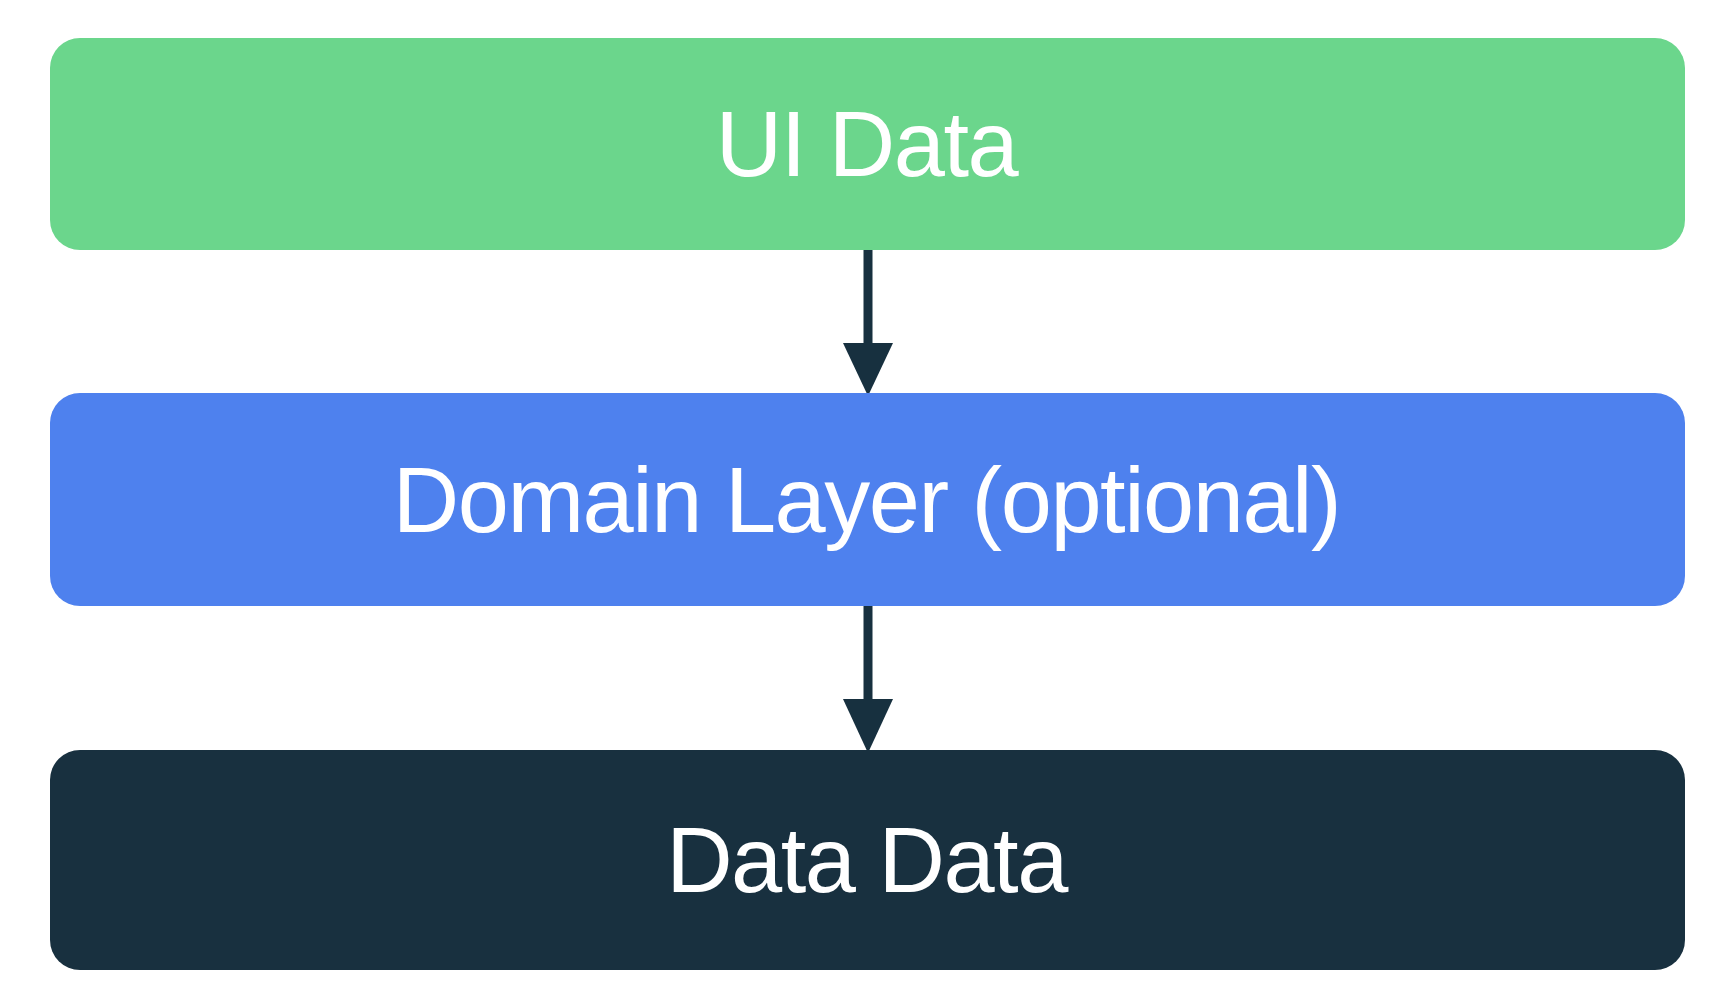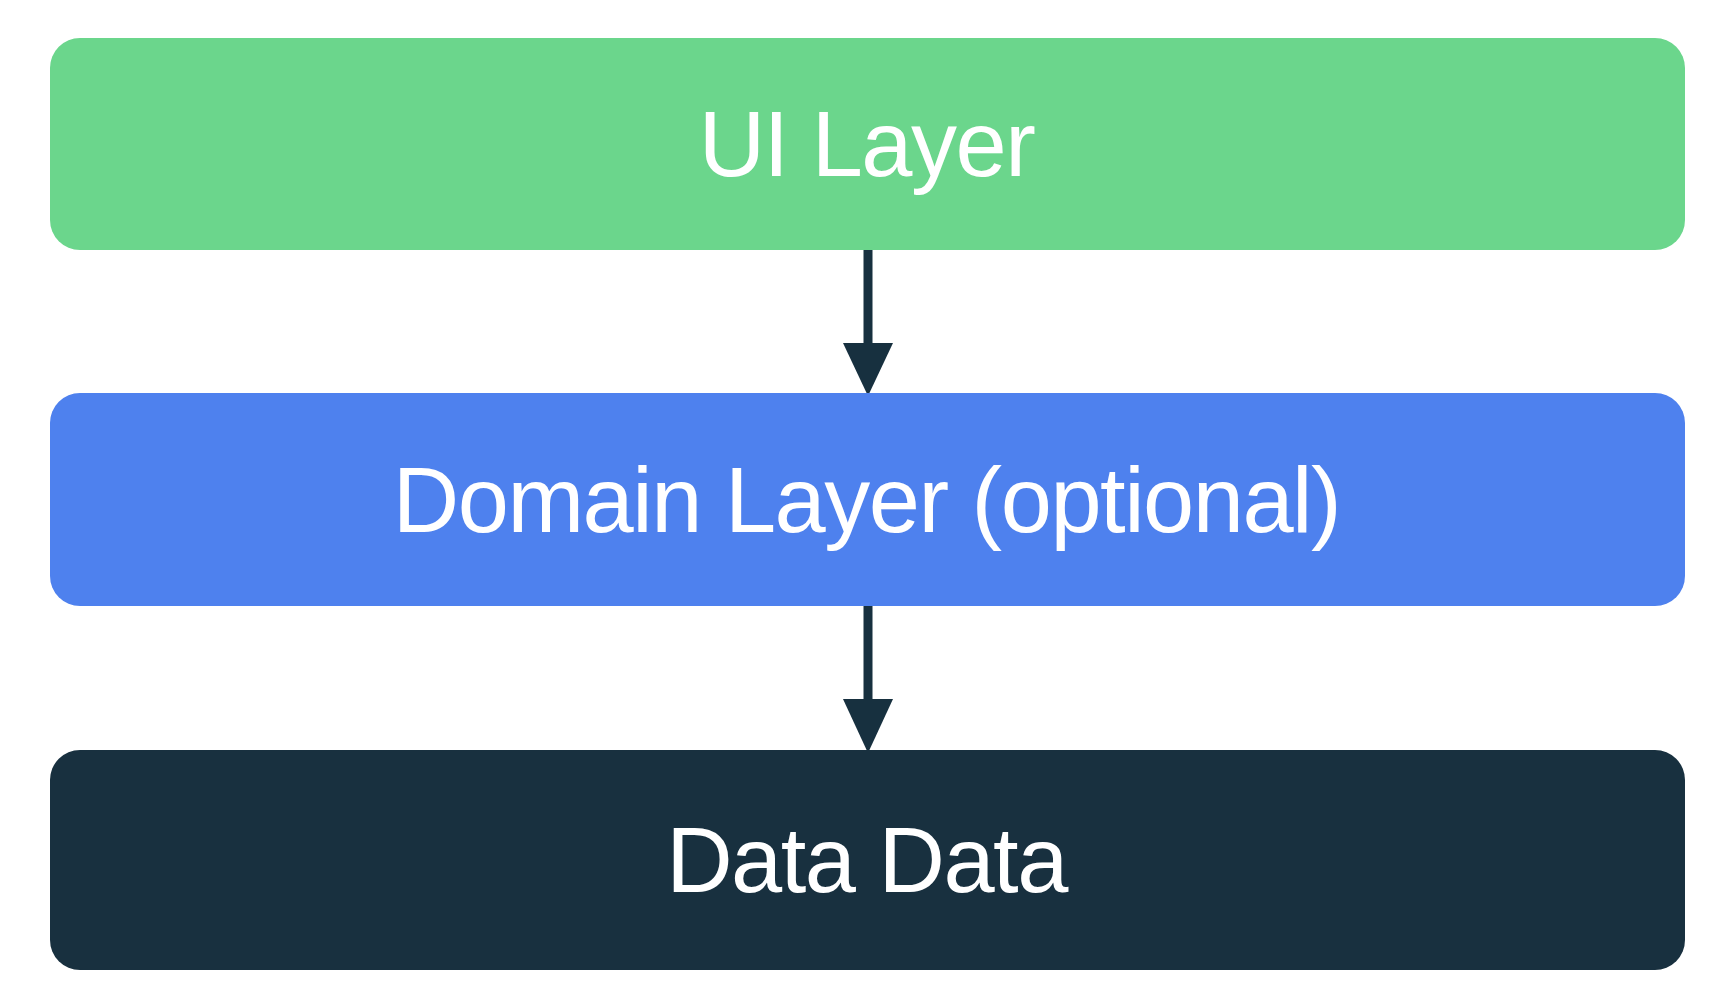--- a/index.html
+++ b/index.html
@@ -78,21 +78,21 @@
     top: 606px;
     height: 147px;
   }
 </style>
 </head>
 <body style="background: rgb(255, 255, 255);">
 
 <div id="diagram">
 
   <div class="layer-box" id="box-ui" style="background-color: rgb(107, 214, 140);">
-    <span class="layer-label" style="color: rgb(255, 255, 255);">UI Layer</span>
+    <span class="layer-label" style="color: rgb(255, 255, 255);">UI Data</span>
   </div>
 
   <div class="arrow" id="arrow-ui-to-domain">
     <svg viewBox="0 0 50 146" preserveAspectRatio="none">
       <rect class="arrow-shaft" x="20.5" y="0" width="9" height="95" fill="#17303F"></rect>
       <polygon class="arrow-head" points="0,93 50,93 25,146" fill="#17303F"></polygon>
     </svg>
   </div>
 
   <div class="layer-box" id="box-domain" style="background-color: rgb(78, 129, 238);">

